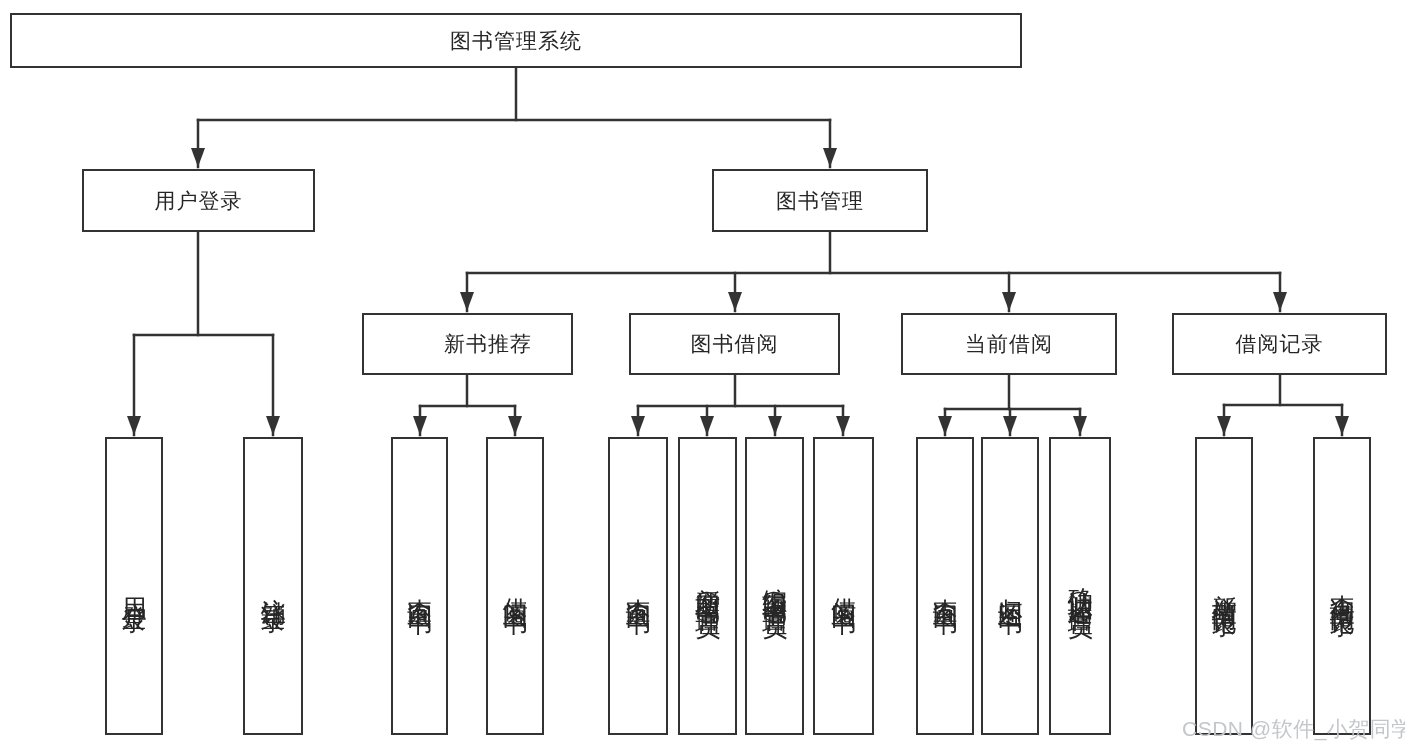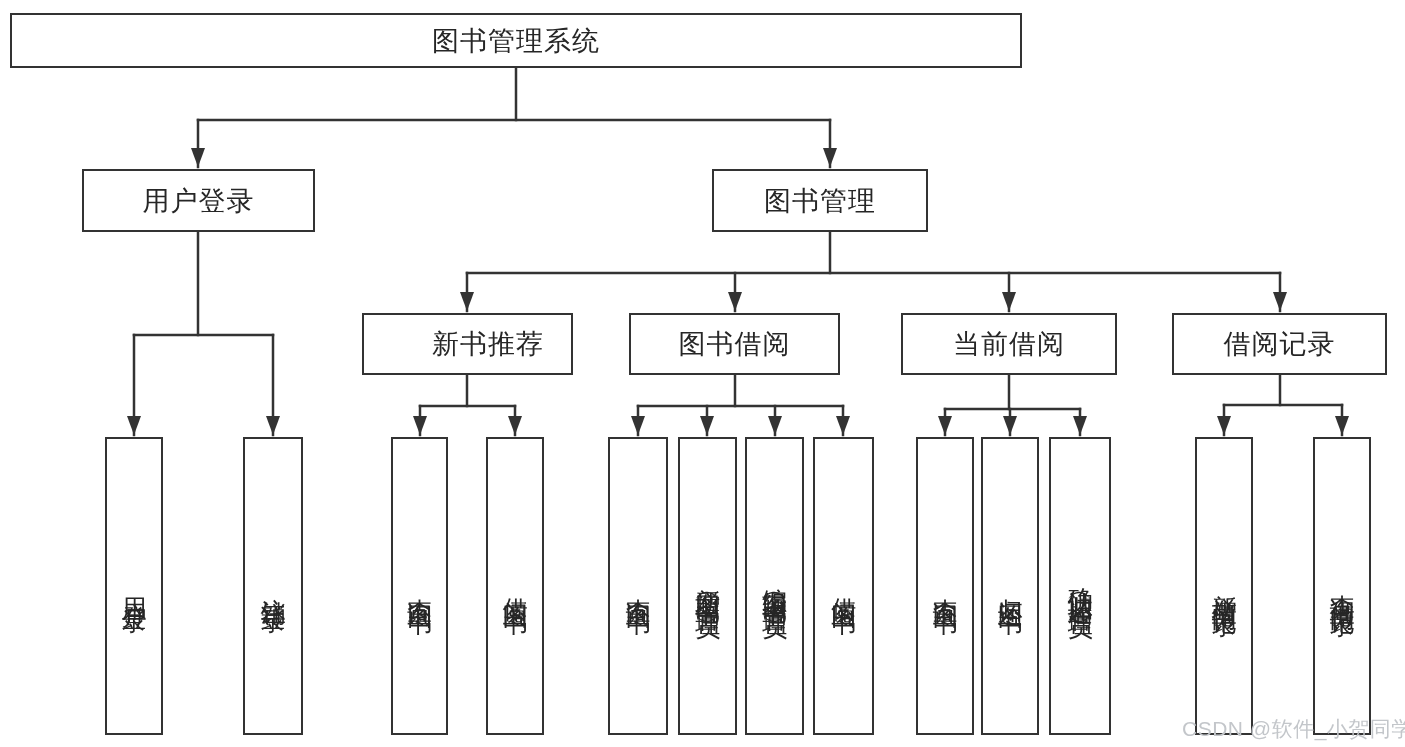--- a/index.html
+++ b/index.html
@@ -26,21 +26,21 @@
     box-sizing: border-box;
     border: 2.5px solid #333333;
     background: #ffffff;
     display: flex;
     align-items: center;
     justify-content: center;
     color: #262626;
     z-index: 2;
   }
   .hbox {
-    font-size: 27px;
+    font-size: 21px;
     letter-spacing: 1px;
     white-space: nowrap;
   }
   .vbox {
     top: 437px;
     height: 298px;
   }
   .vbox > span {
     writing-mode: vertical-rl;
     text-orientation: mixed;

